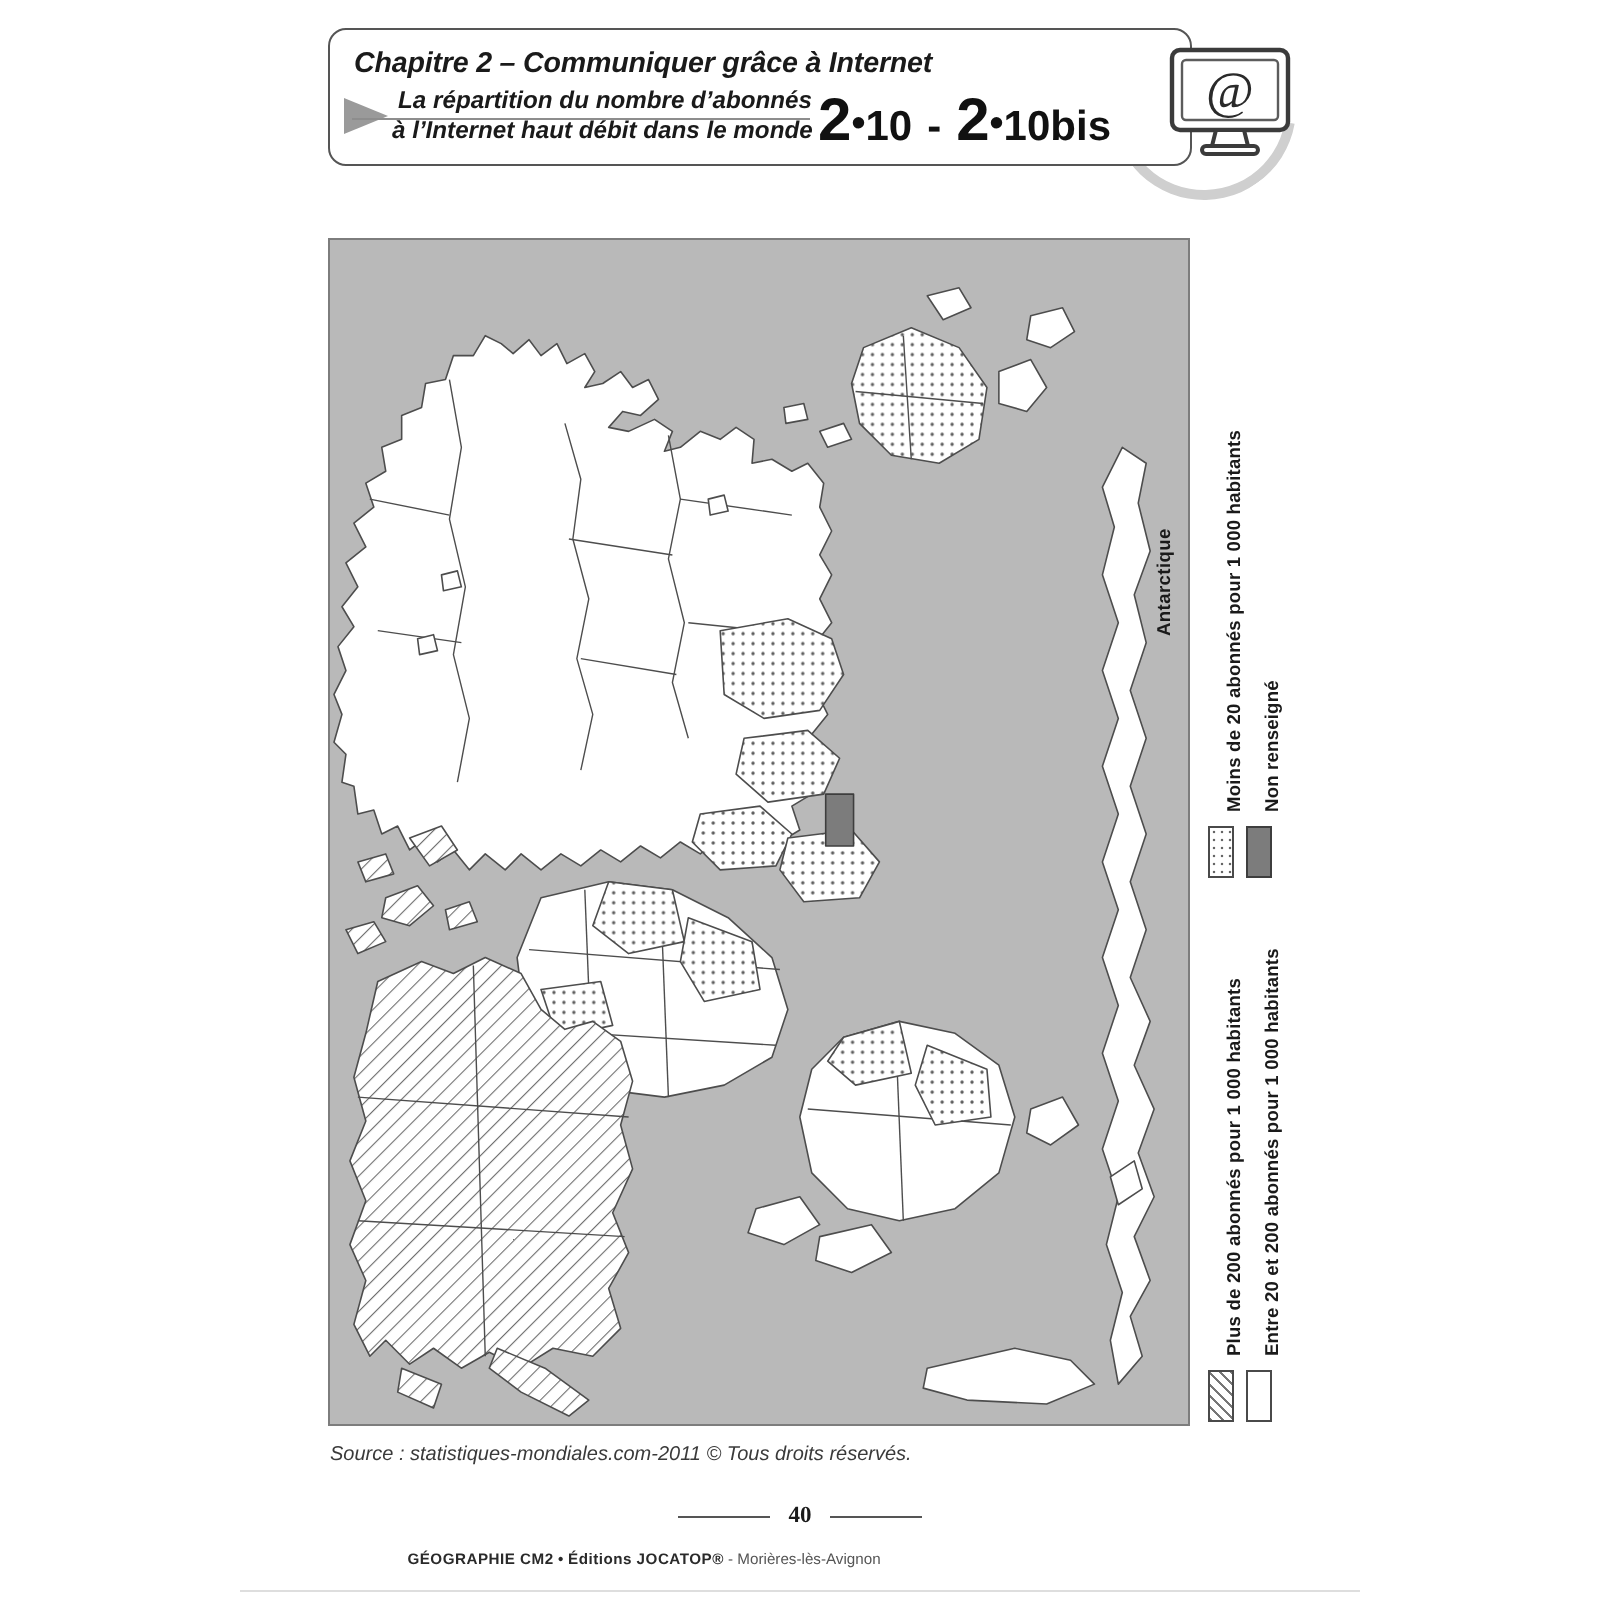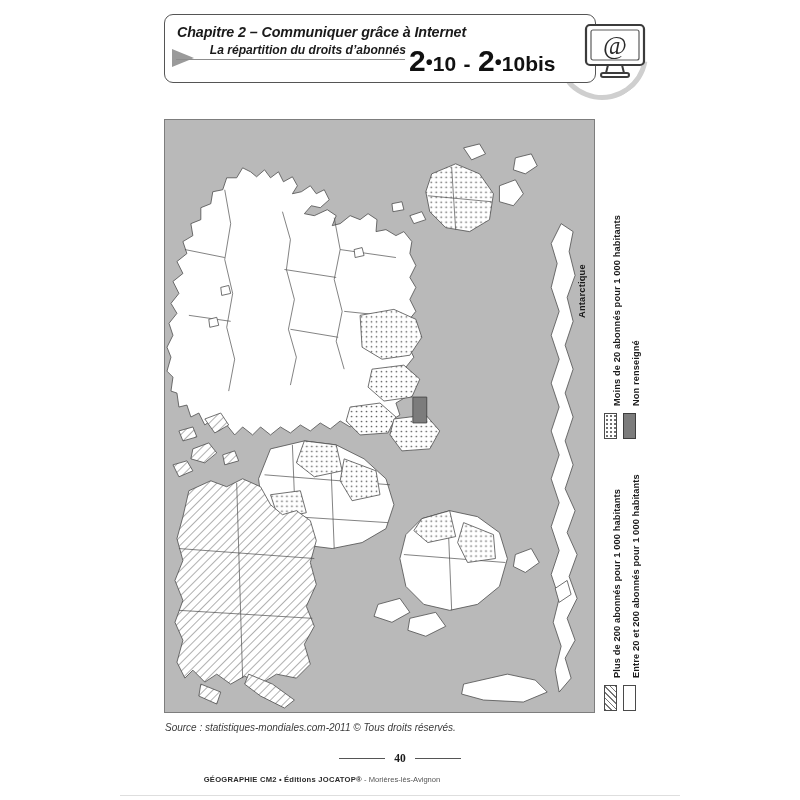--- a/index.html
+++ b/index.html
@@ -129,21 +129,22 @@
 
   <div id="title-box"></div>
 
   <div id="chapter-line">Chapitre 2 – Communiquer grâce à Internet</div>
 
   <div id="arrow-icon"></div>
 
   <div id="subtitle-rule"></div>
 
   <div id="subtitle-wrap">
-    <div>La répartition du droits d’abonnés</div>
+    <div>La répartition du nombre d’abonnés</div>
+    <div>à l’Internet haut débit dans le monde</div>
   </div>
 
   <div id="ref-number">
     <span class="big">2</span><span class="dot">•</span><span class="sm">10</span>
     <span class="sm">-</span>
     <span class="big">2</span><span class="dot">•</span><span class="sm">10bis</span>
   </div>
 
   <svg id="monitor-icon" viewBox="0 0 62 56">
     <rect x="2" y="2" width="58" height="40" rx="4" ry="4" fill="#fff" stroke="#3b3b3b" stroke-width="2.2"></rect>

